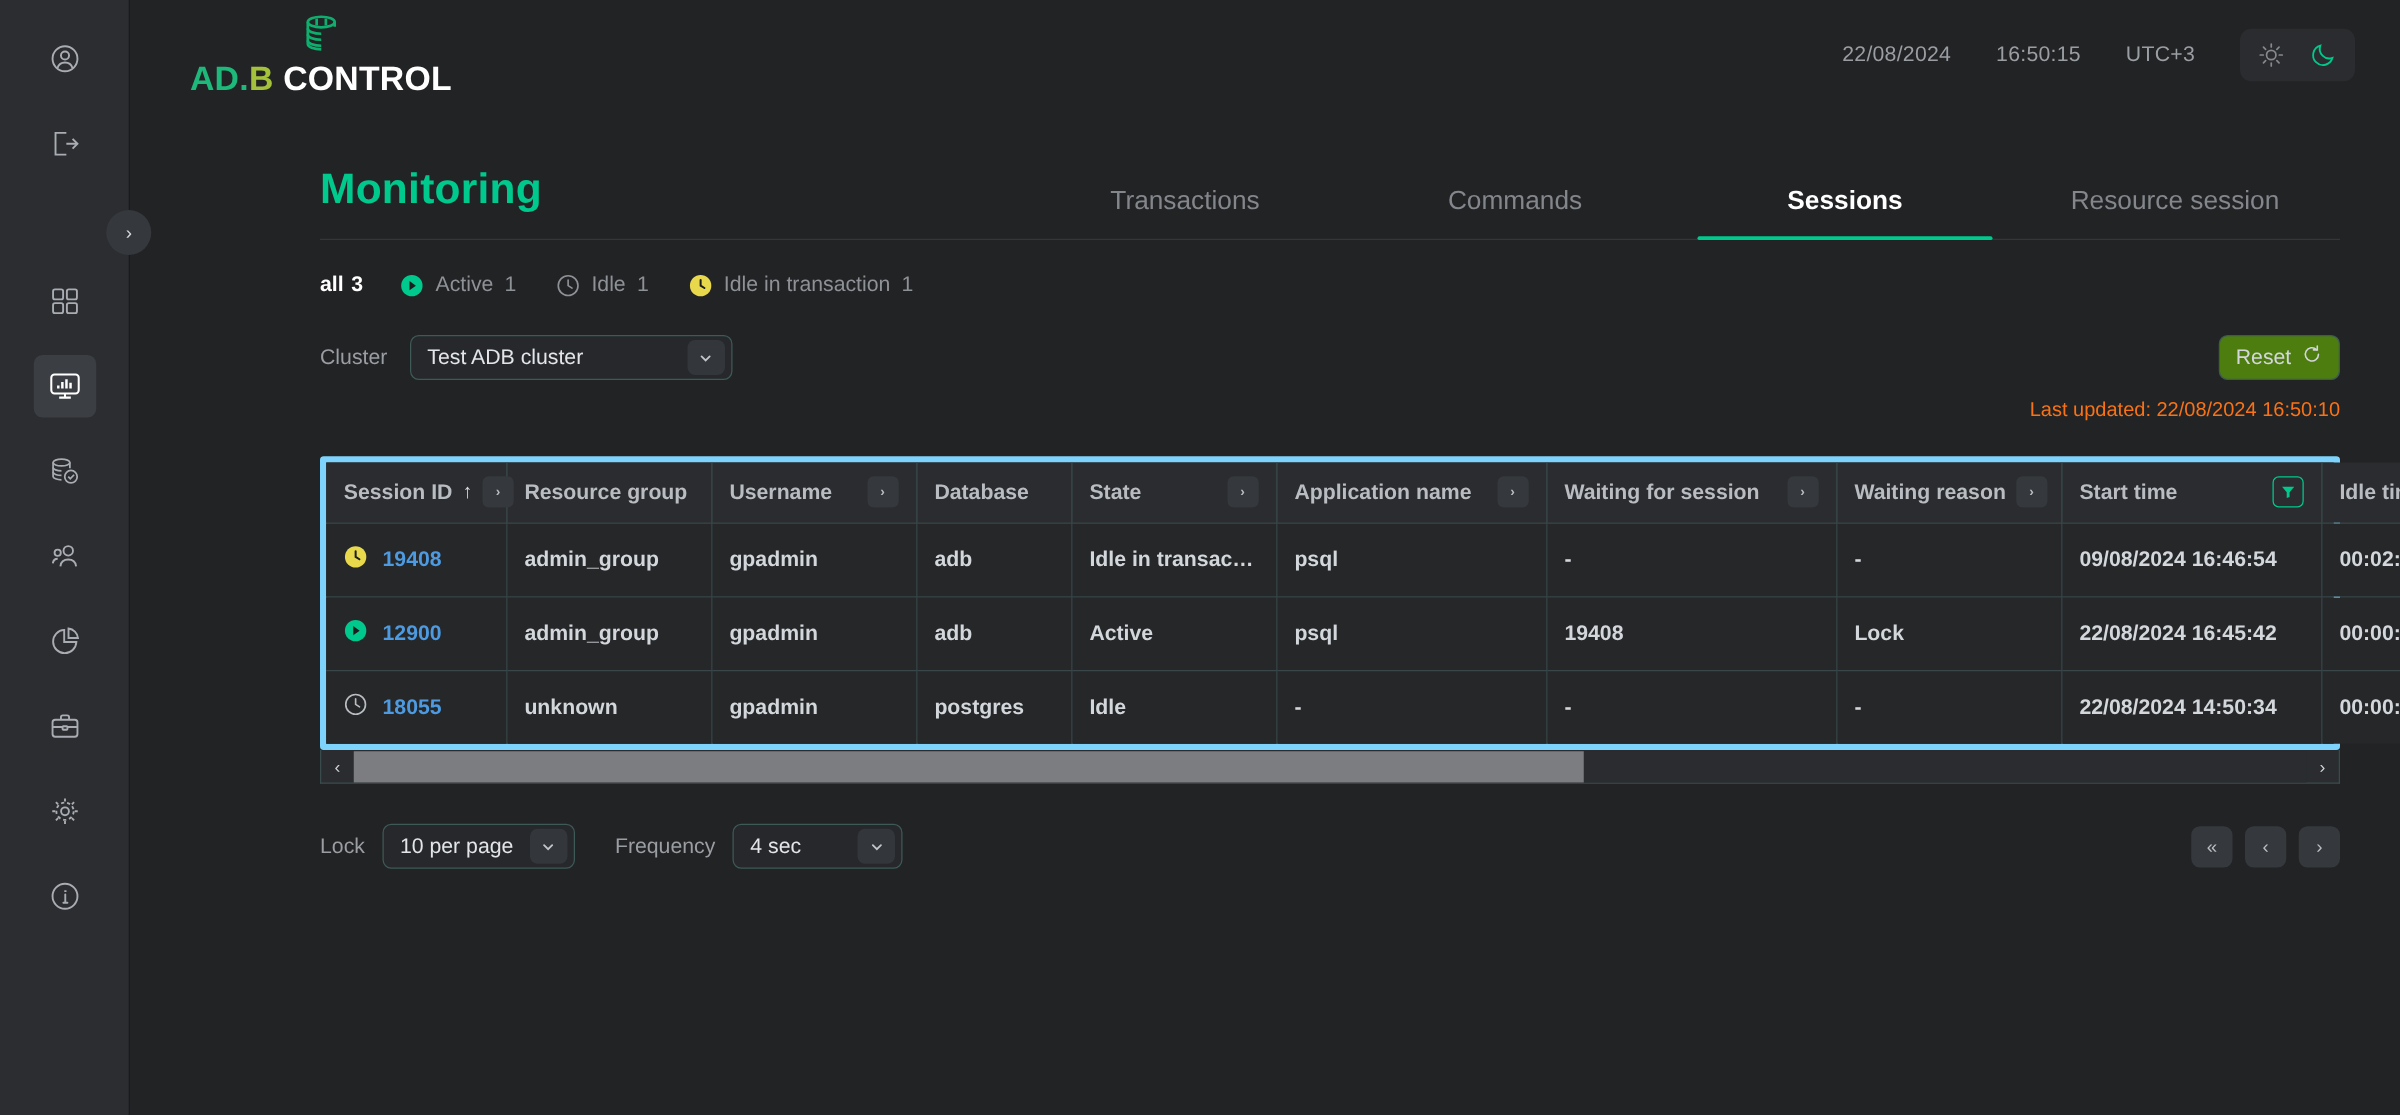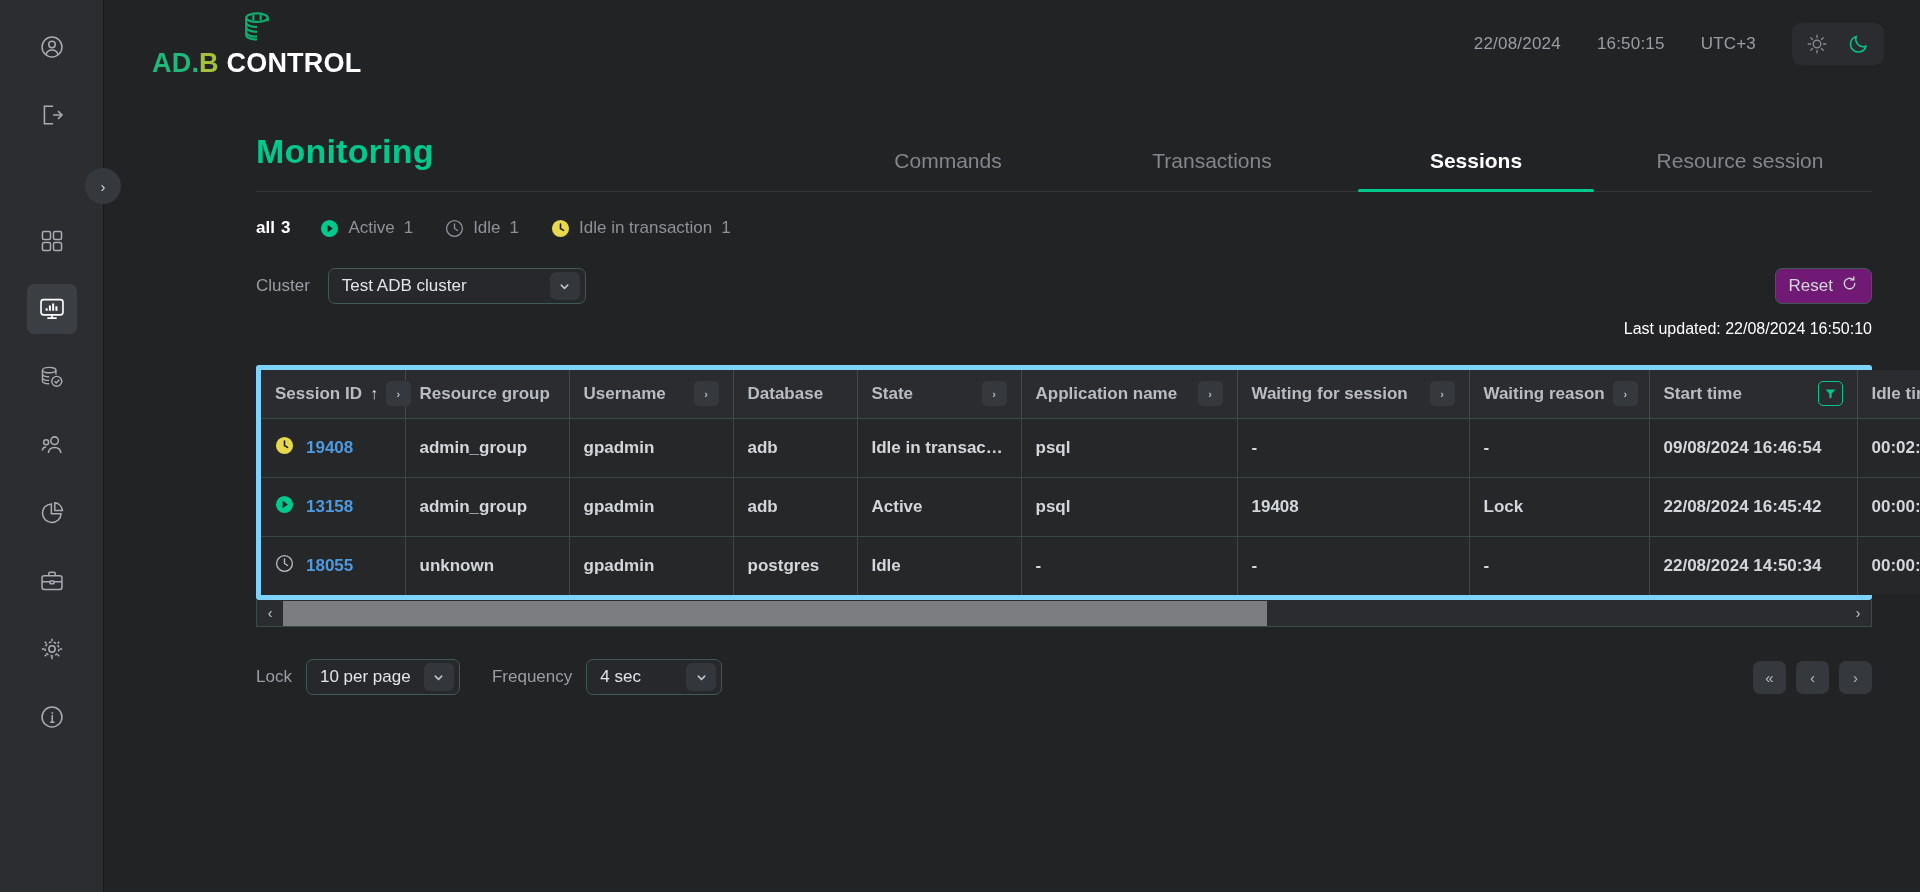--- a/index.html
+++ b/index.html
@@ -112,25 +112,25 @@
   }
   .select.cluster { width: 258px; }
   .select-caret {
     width: 30px; height: 28px; border-radius: 6px; background: #33363a;
     display: flex; align-items: center; justify-content: center; color: #c2c6cb;
     font-size: 11px;
   }
   .reset-btn {
     margin-left: auto; display: flex; align-items: center; gap: 8px;
     border: 1px solid #3e5a56; border-radius: 7px; height: 36px; padding: 0 13px;
-    color: #d3d7db; font-size: 17px; background: #701a75;
+    color: #d3d7db; font-size: 17px; background: #4d7c0f;
   }
 
   .last-updated {
-    text-align: right; color: #ffffff; font-size: 16px; margin-top: 16px;
+    text-align: right; color: #f97316; font-size: 16px; margin-top: 16px;
   }
 
   
   .table-wrap { margin-top: 27px; border: 5px solid #7dd3fc; border-radius: 3px; }
   table { border-collapse: collapse; width: 100%; table-layout: fixed; }
   thead th {
     background: #2a2c2f; color: #b9bdc2; font-size: 17px; font-weight: bold;
     text-align: left; height: 48px; padding: 0 14px;
     border-right: 1px solid #3a4b4d; border-bottom: 1px solid #3a4b4d;
     white-space: nowrap;
@@ -326,22 +326,22 @@
         </div>
       </div>
     </div>
 
     <div class="content">
 
 
       <div class="title-row">
         <div class="page-title">Monitoring</div>
         <div class="tabs">
+          <div class="tab">Transactions</div>
           <div class="tab">Commands</div>
-          <div class="tab">Transactions</div>
           <div class="tab active">Sessions</div>
           <div class="tab">Resource session</div>
         </div>
       </div>
 
       <div class="statusbar">
         <div class="status-item all">
           <span>all</span>
           <span class="status-count">3</span>
         </div>
@@ -518,21 +518,21 @@
 
             <tr>
               <td class="c-sid">
                 <span class="id-cell">
                   <span>
                     <svg width="19" height="19" viewBox="0 0 20 20">
                         <circle cx="10" cy="10" r="9" fill="#00c98d"></circle>
                         <path d="M8 6.1 13.4 10 8 13.9z" fill="#1b1d1f"></path>
                       </svg>
                   </span>
-                  <span class="id-link">13158</span>
+                  <span class="id-link">12900</span>
                 </span>
               </td>
               <td class="c-rg">admin_group</td>
               <td class="c-user">gpadmin</td>
               <td class="c-db">adb</td>
               <td class="c-state">Active</td>
               <td class="c-app">psql</td>
               <td class="c-wfs">19408</td>
               <td class="c-wr">Lock</td>
               <td class="c-st">22/08/2024 16:45:42</td>

